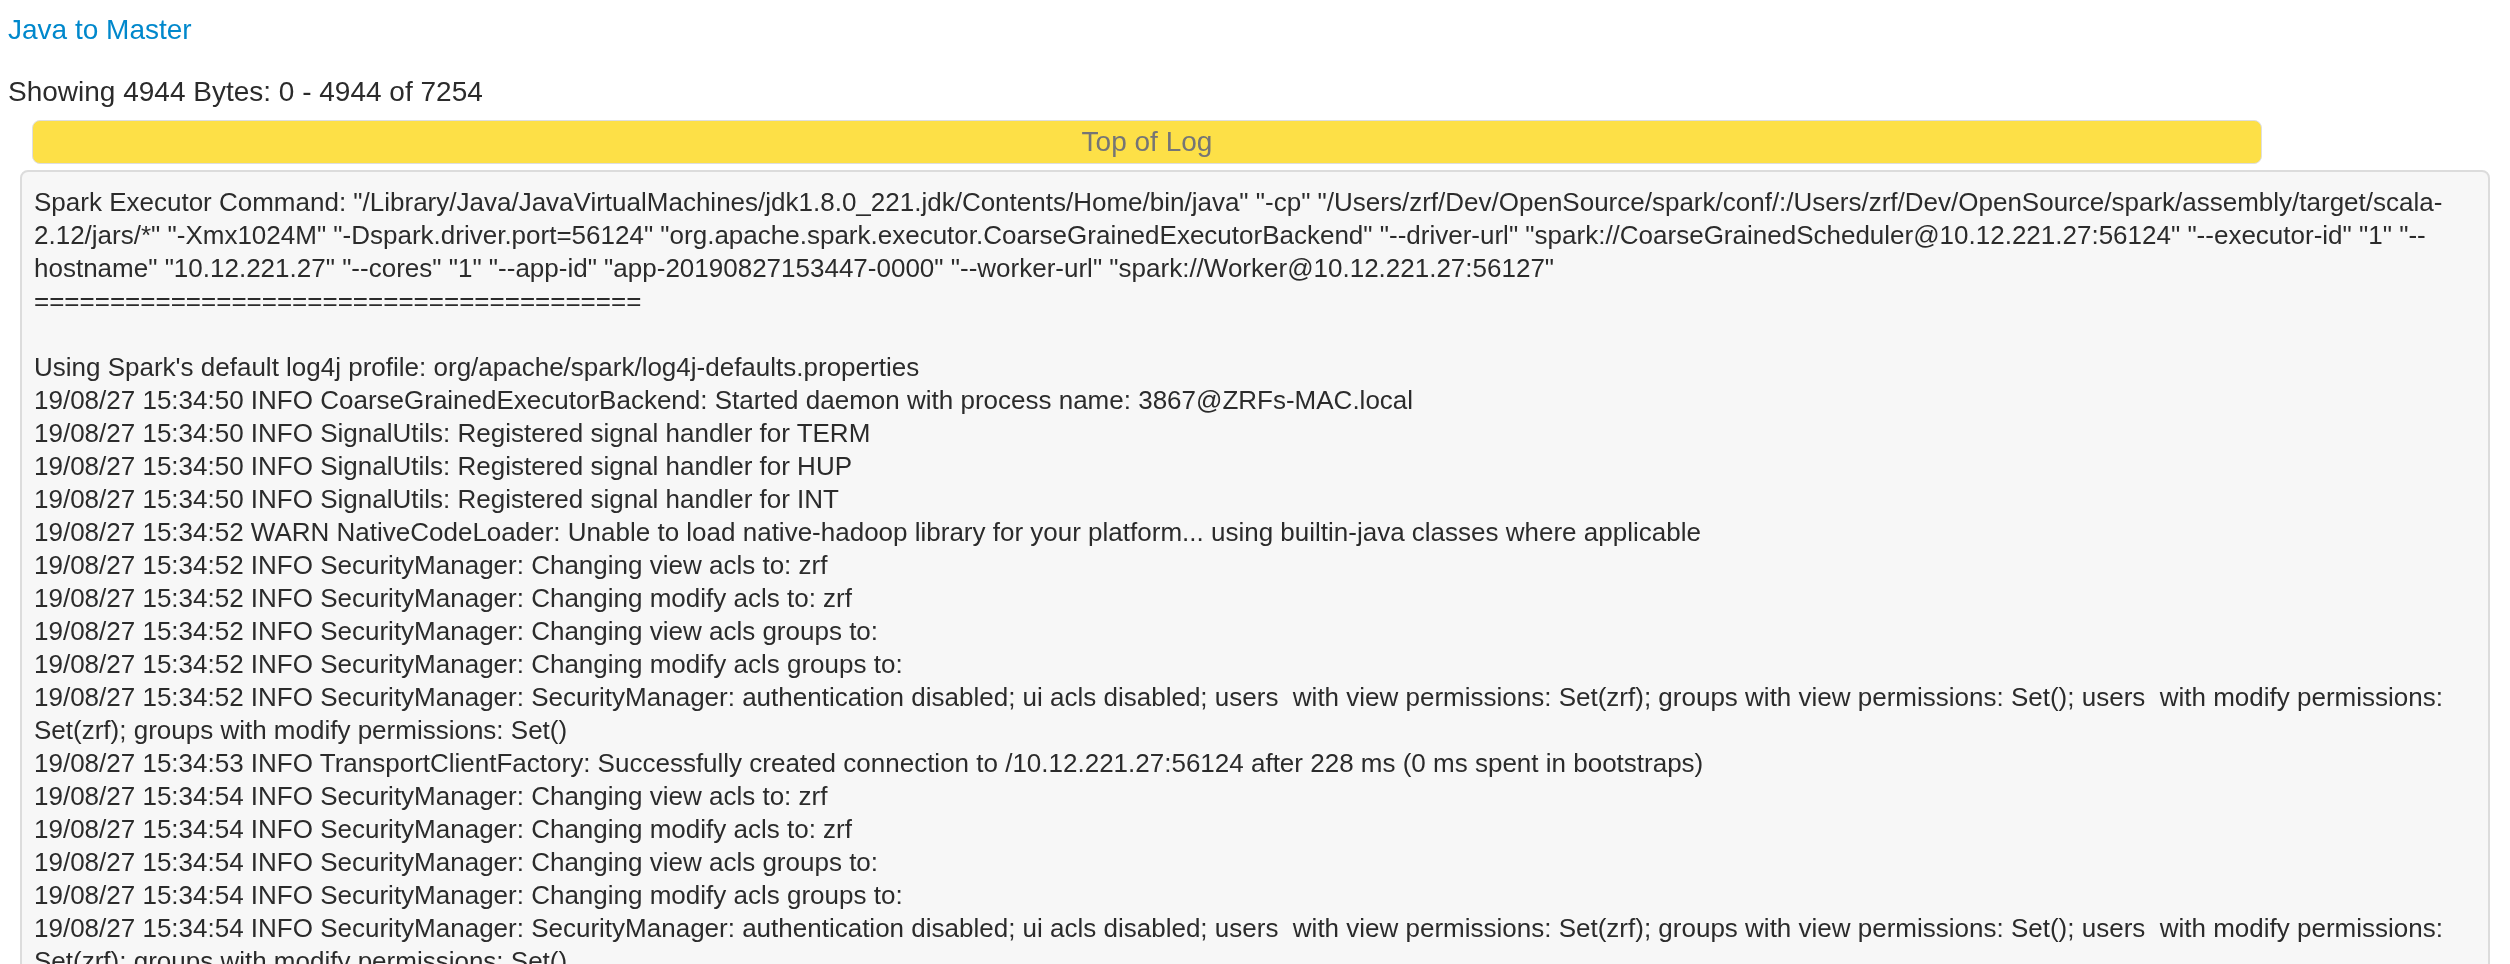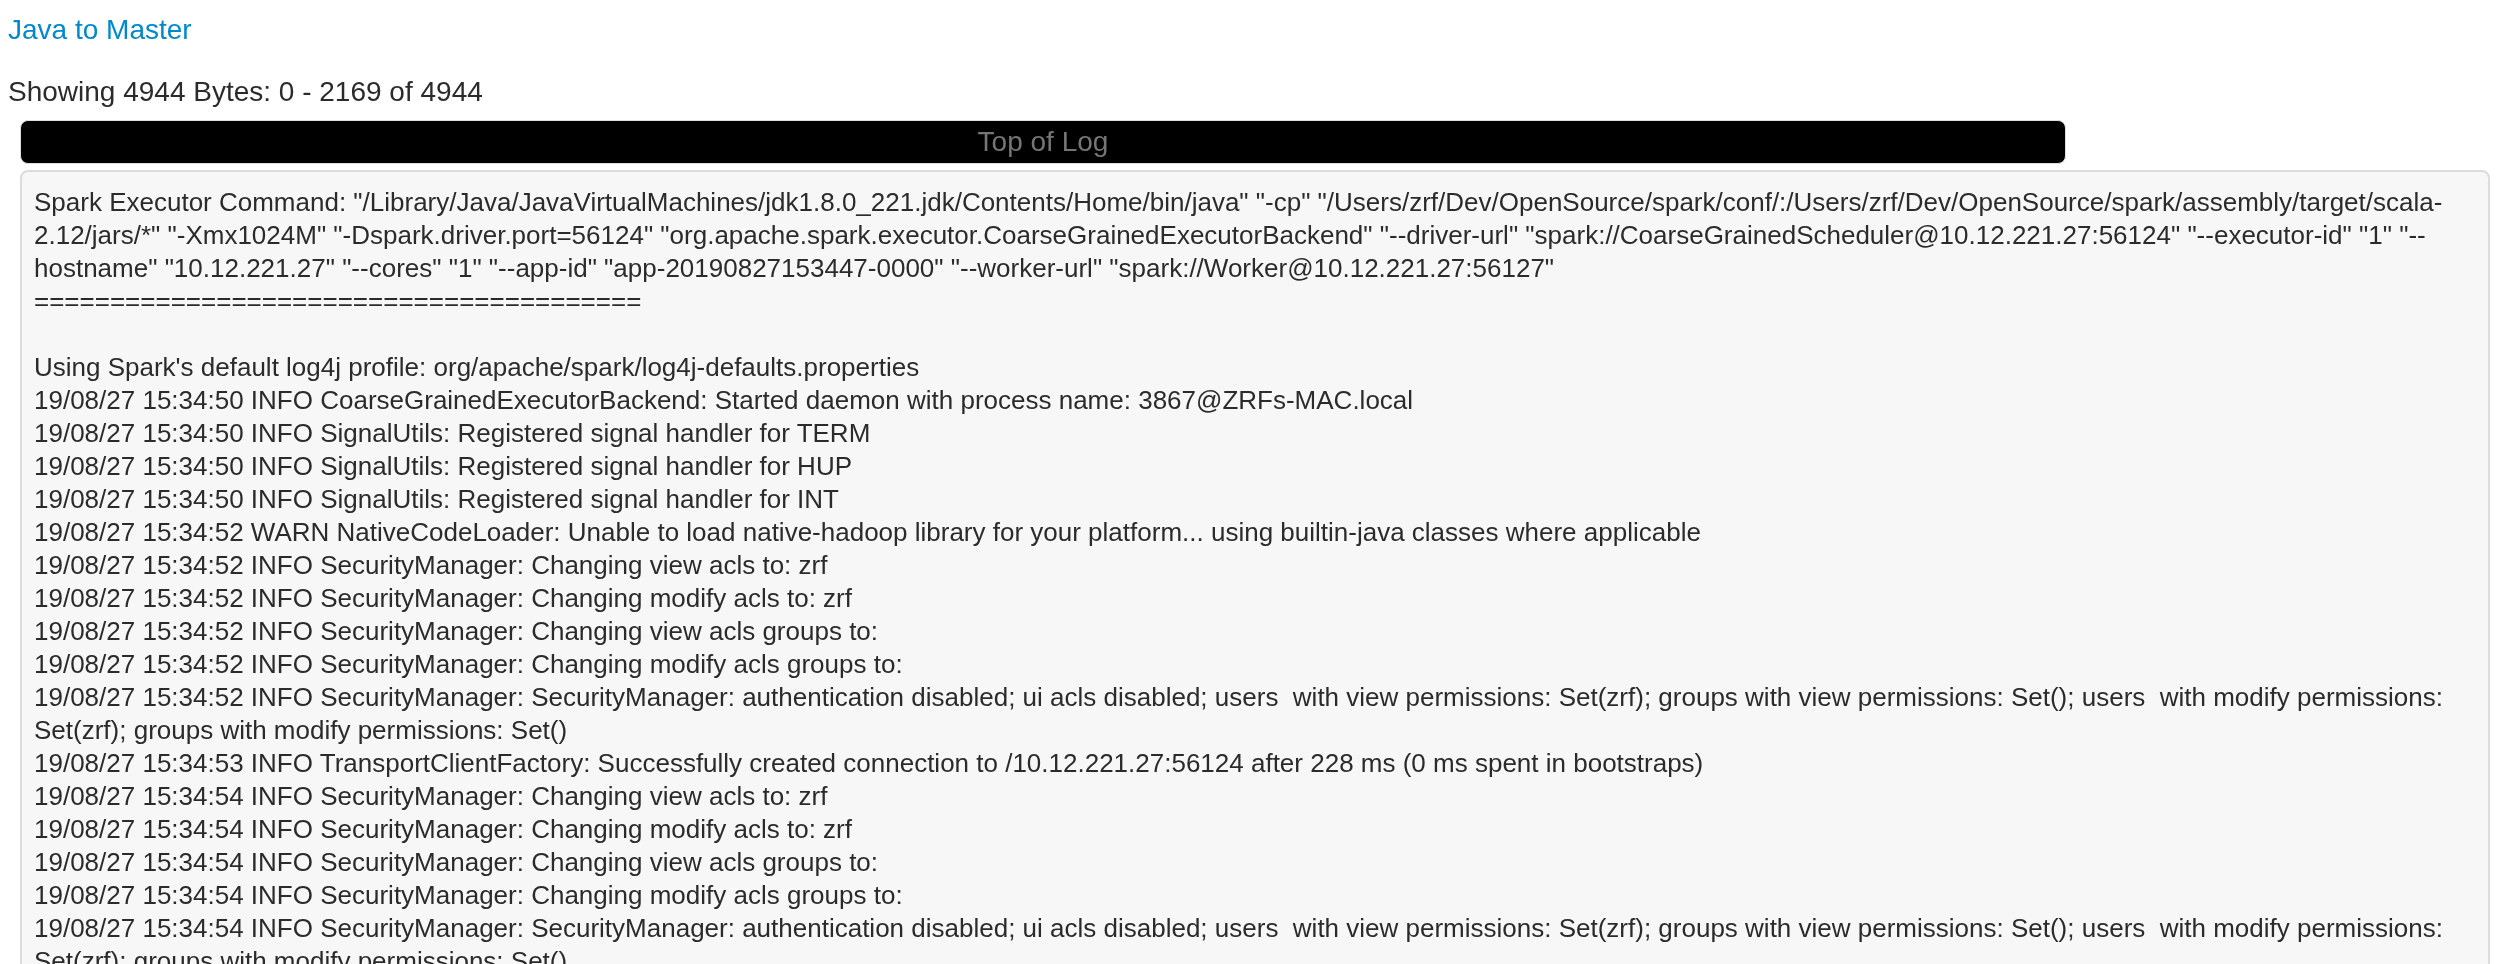--- a/index.html
+++ b/index.html
@@ -26,25 +26,25 @@
     text-decoration: none;
     cursor: pointer;
   }
   .byte-info {
     margin: 30px 0 0 8px;
     font-size: 28px;
     line-height: 32px;
     color: #2b2b2b;
   }
   .log-top-bar {
-    margin: 12px 0 0 20px;
-    width: 2046px;
+    margin: 12px 0 0 32px;
+    width: 2230px;
     height: 44px;
     box-sizing: border-box;
-    background: #000000;
+    background: #fde047;
     border: 1px solid #dedede;
     border-radius: 8px;
     display: flex;
     align-items: center;
     justify-content: center;
     cursor: pointer;
   }
   .log-top-bar span {
     font-size: 28px;
     color: #757575;
@@ -70,21 +70,21 @@
     word-break: break-word;
   }
 </style>
 </head>
 <body>
 
 <div class="page">
 
   <a class="back-link">Java to Master</a>
 
-  <div class="byte-info">Showing 4944 Bytes: 0 - 2169 of 4944</div>
+  <div class="byte-info">Showing 4944 Bytes: 0 - 4944 of 7254</div>
 
   <div class="log-top-bar">
     <span>Top of Log</span>
   </div>
 
   <div class="log-box">
     <pre class="log-text">Spark Executor Command: "/Library/Java/JavaVirtualMachines/jdk1.8.0_221.jdk/Contents/Home/bin/java" "-cp" "/Users/zrf/Dev/OpenSource/spark/conf/:/Users/zrf/Dev/OpenSource/spark/assembly/target/scala-2.12/jars/*" "-Xmx1024M" "-Dspark.driver.port=56124" "org.apache.spark.executor.CoarseGrainedExecutorBackend" "--driver-url" "spark://CoarseGrainedScheduler@10.12.221.27:56124" "--executor-id" "1" "--hostname" "10.12.221.27" "--cores" "1" "--app-id" "app-20190827153447-0000" "--worker-url" "spark://Worker@10.12.221.27:56127"
 ========================================
 
 Using Spark's default log4j profile: org/apache/spark/log4j-defaults.properties

